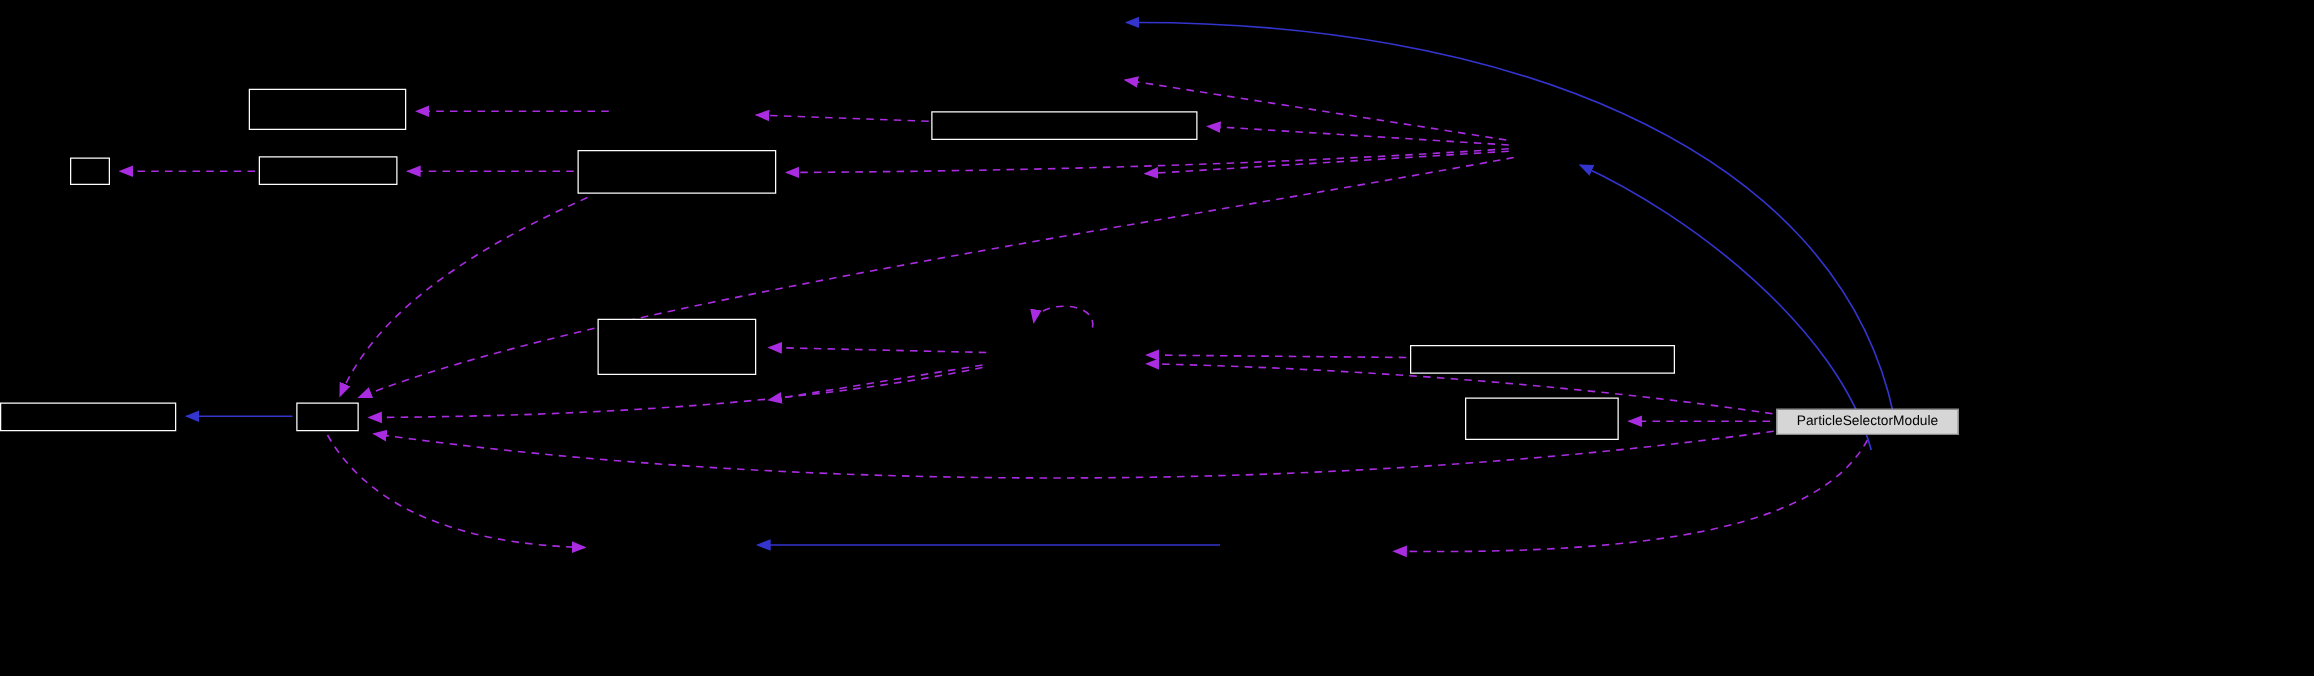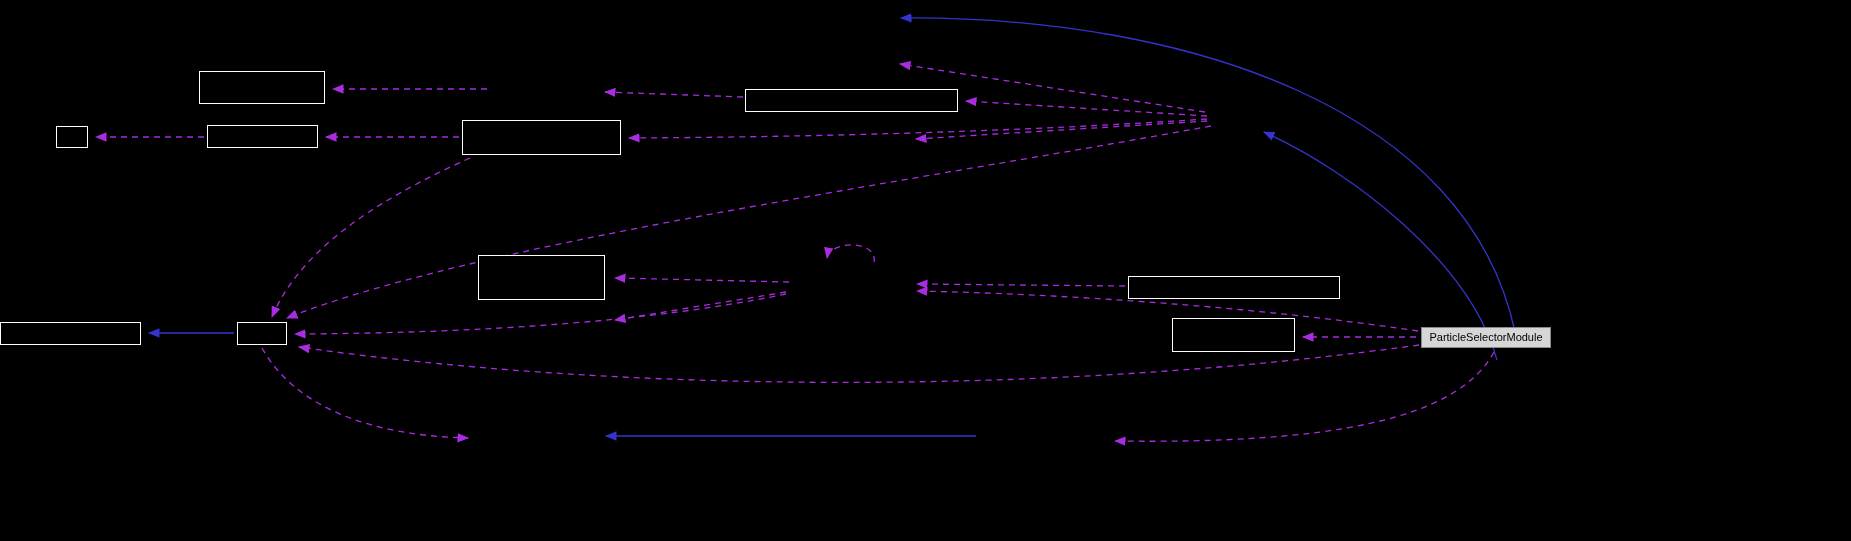--- a/index.html
+++ b/index.html
@@ -94,15 +94,15 @@
       <div class="node" style="left: 199px; top: 71px; width: 126px; height: 33px;"></div>
       <div class="node" style="left: 56px; top: 126px; width: 32px; height: 22px;"></div>
       <div class="node" style="left: 207px; top: 125px; width: 111px; height: 23px;"></div>
       <div class="node" style="left: 462px; top: 120px; width: 159px; height: 35px;"></div>
       <div class="node" style="left: 745px; top: 89px; width: 213px; height: 23px;"></div>
       <div class="node" style="left: 478px; top: 255px; width: 127px; height: 45px;"></div>
       <div class="node" style="left: 1128px; top: 276px; width: 212px; height: 23px;"></div>
       <div class="node" style="left: 1172px; top: 318px; width: 123px; height: 34px;"></div>
       <div class="node" style="left: 0px; top: 322px; width: 141px; height: 23px;"></div>
       <div class="node" style="left: 237px; top: 322px; width: 50px; height: 23px;"></div>
-      <div class="node selected" style="left: 1421px; top: 327px; width: 130px; height: 21px;">ParticleSelectorModule</div>
+      <div class="node selected" style="left: 1421px; top: 327px; width: 146px; height: 21px;">ParticleSelectorModule</div>
     </div>
 </div>
 
 </body></html>

